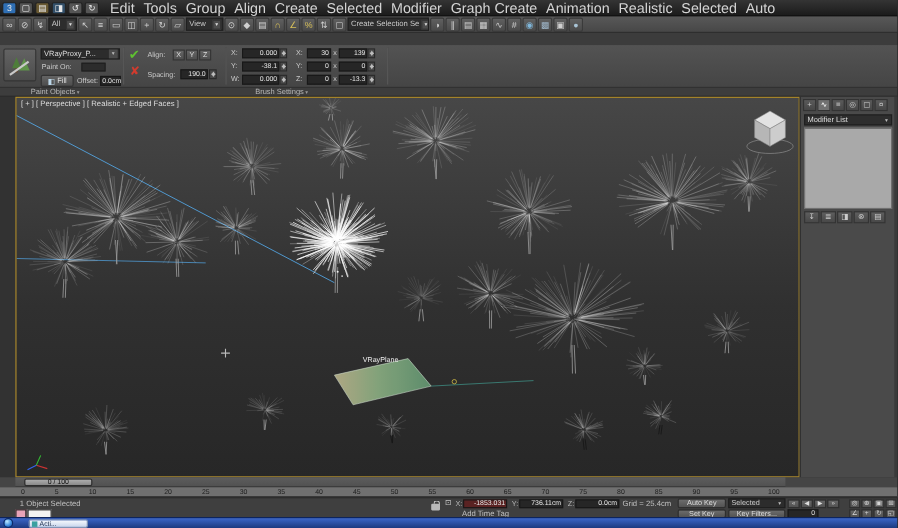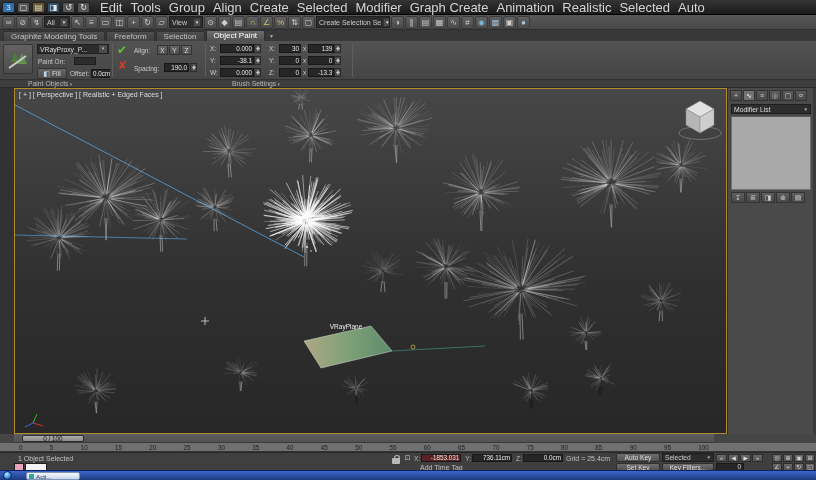--- a/index.html
+++ b/index.html
@@ -220,29 +220,20 @@
       <span class="ticon">▤</span>
       <span class="ticon">▦</span>
       <span class="ticon">∿</span>
       <span class="ticon">#</span>
       <span class="ticon" style="color: rgb(127, 182, 217);">◉</span>
       <span class="ticon" style="color: rgb(159, 182, 201);">▩</span>
       <span class="ticon">▣</span>
       <span class="ticon" style="color: rgb(169, 196, 214);">●</span>
     </div>
 
-  <div id="ribbontabs">
-    <div id="rtabs" style="display:flex;gap:1px;align-items:flex-end;">
-        <span class="rtab">Graphite Modeling Tools</span>
-        <span class="rtab">Freeform</span>
-        <span class="rtab">Selection</span>
-        <span class="rtab active">Object Paint</span>
-      </div>
-    <span class="rtab-arr">▾</span>
-  </div>
 
   <div id="ribbon">
     <div class="rb-bigbtn" style="left:3px;top:3px;">
       <svg width="26" height="26" viewBox="0 0 26 26">
         <polygon points="6,16 10,6 14,16" fill="#4e7d3a"></polygon>
         <polygon points="12,18 17,7 22,18" fill="#5f944a"></polygon>
         <rect x="9" y="16" width="2" height="4" fill="#6b4a2a"></rect>
         <line x1="4" y1="22" x2="21" y2="10" stroke="#c9c9c9" stroke-width="2"></line>
       </svg>
     </div>

